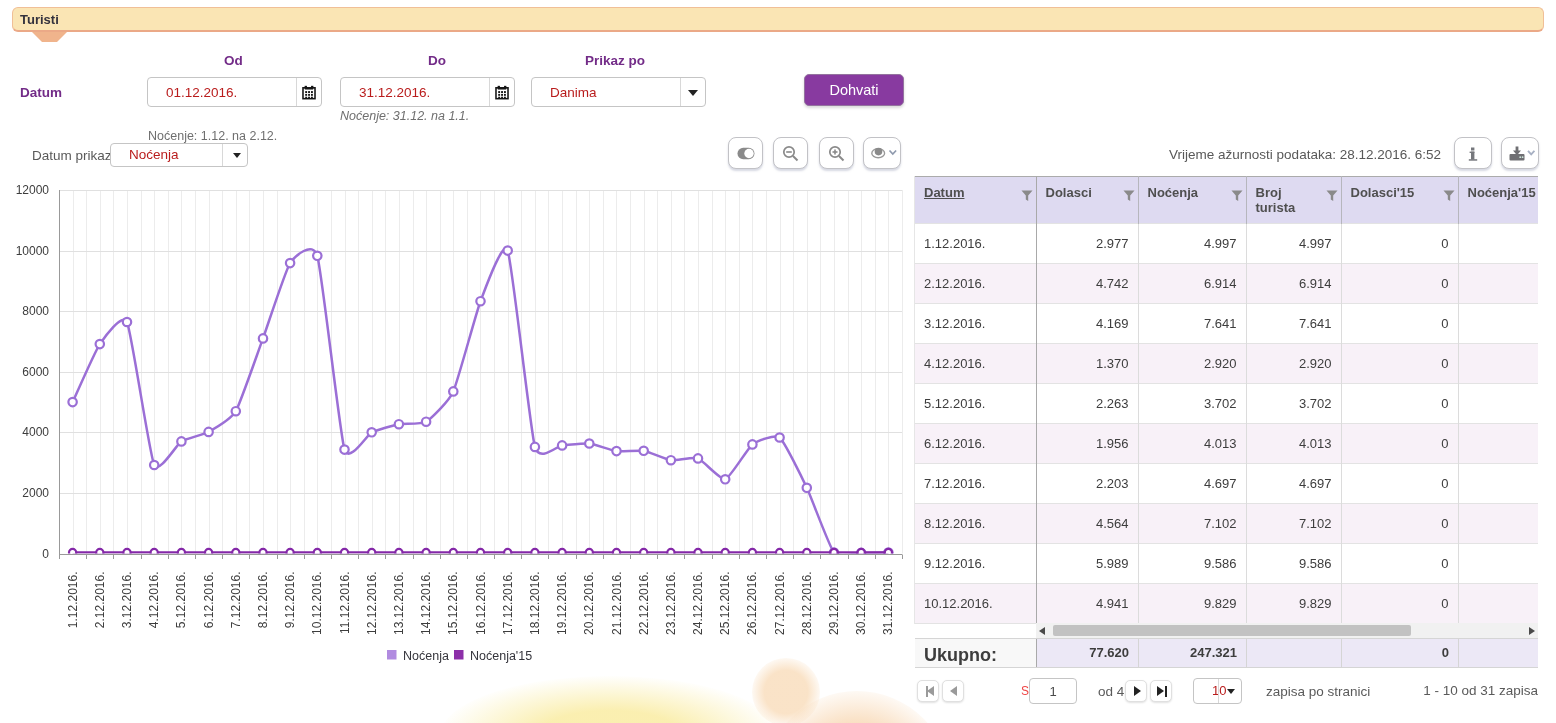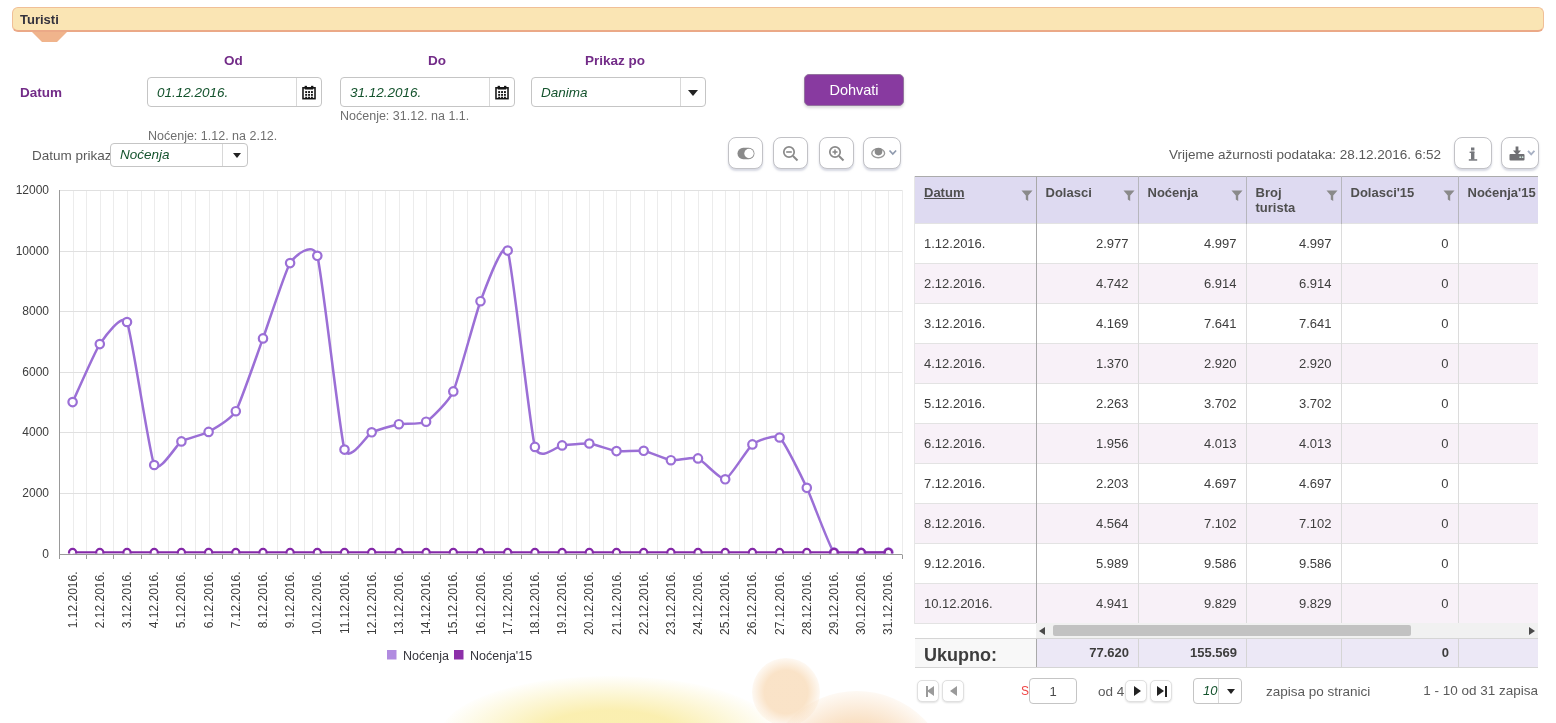--- a/index.html
+++ b/index.html
@@ -11,21 +11,21 @@
   border:1px solid #f0bf97; border-bottom:2px solid #eba987; border-radius:6px; }
 #tab span { position:absolute; left:7px; top:4px; font-size:13px; font-weight:bold; color:#33323d; }
 #tri { left:32px; top:32px; width:0; height:0; border-left:10px solid transparent;
   border-right:10px solid transparent; border-top:10px solid #f0b48c; }
 
 
 .plab { position:absolute; color:#732c88; font-weight:bold; font-size:13.5px; }
 
 
 .inp { position:absolute; height:30px; background:#fff; border:1px solid #c5c5c5; border-radius:4px; }
-.inp .txt { position:absolute; left:9px; top:7px; font-size:13.5px; color:#14532d;font-style:italic; }
+.inp .txt { position:absolute; left:18px; top:7px; font-size:13.5px; color:#b91c1c; }
 .inp .sep { position:absolute; right:24px; top:0; width:1px; height:100%; background:#d8d8d8; }
 .cal { position:absolute; right:5px; top:7px; width:14px; height:15px; }
 .dd-arrow { position:absolute; width:0; height:0; border-left:5px solid transparent;
   border-right:5px solid transparent; border-top:6px solid #222; }
 
 #btn-dohvati { position:absolute; left:804px; top:74px; width:100px; height:32px;
   background:#883aa0; border:1px solid #94739f; border-radius:5px; color:#fff;
   font-size:14.5px; text-align:center; line-height:30px; box-shadow:0 2px 3px rgba(0,0,0,0.15); }
 .helper { position:absolute; font-size:12.5px; color:#6f6f6f; }
 
@@ -121,21 +121,21 @@
       </g>
     </svg>
 </div>
 <div class="inp" style="left:531px;top:77px;width:175px;">
   <span class="txt">Danima</span>
     <span class="sep"></span>
   <div class="dd-arrow" style="right:7px;top:12px;"></div>
 </div>
 <div id="btn-dohvati">Dohvati</div>
 <div class="helper" style="left:148px;top:109px;margin-top:20px;">Noćenje: 1.12. na 2.12.</div>
-<div class="helper" style="left:340px;top:109px;">Noćenje: 31.12. na 1.1.</div>
+<div class="helper" style="left:340px;top:109px;font-style:italic;">Noćenje: 31.12. na 1.1.</div>
 
 <div class="abs" style="left:17px;top:148px;font-size:13.5px;color:#5a5a5a;">Datum prikazuje:</div>
 <div class="inp" style="left:110px;top:143px;width:138px;height:24px;">
   <span class="txt" style="top:3px;">Noćenja</span>
     <span class="sep"></span>
   <div class="dd-arrow" style="right:6px;top:9px;border-top-width:5px;border-left-width:4.5px;border-right-width:4.5px;"></div>
 </div>
 
 <div class="tbtn" style="left:728px;width:35px;">
   <svg style="position:absolute;left:8px;top:9px;" width="19" height="13" viewBox="0 0 19 13">
@@ -522,21 +522,21 @@
 
 <div id="scrollbar">
   <div style="position:absolute;left:3px;top:4px;width:0;height:0;border-top:4px solid transparent;border-bottom:4px solid transparent;border-right:6px solid #4a4a4a;"></div>
   <div id="sthumb"></div>
   <div style="position:absolute;right:3px;top:4px;width:0;height:0;border-top:4px solid transparent;border-bottom:4px solid transparent;border-left:6px solid #4a4a4a;"></div>
 </div>
 
 <div id="ukupno">
   <div class="abs" style="left:0;top:0;width:121px;height:28px;background:#f8f8f8;font-weight:bold;color:#3d3d3d;font-size:18px;padding:6px 9px;">Ukupno:</div>
   <div class="abs" style="left:121px;top:0;width:102px;height:28px;background:#ece8f6;border-left:1px solid #a9a9a9;font-weight:bold;color:#3d3d3d;font-size:13px;padding:6px 9px;text-align:right;">77.620</div>
-  <div class="abs" style="left:223px;top:0;width:108px;height:28px;background:#ece8f6;border-left:1px solid #d5d5d5;font-weight:bold;color:#3d3d3d;font-size:13px;padding:6px 9px;text-align:right;">155.569</div>
+  <div class="abs" style="left:223px;top:0;width:108px;height:28px;background:#ece8f6;border-left:1px solid #d5d5d5;font-weight:bold;color:#3d3d3d;font-size:13px;padding:6px 9px;text-align:right;">247.321</div>
   <div class="abs" style="left:331px;top:0;width:95px;height:28px;background:#ece8f6;border-left:1px solid #d5d5d5;"></div>
   <div class="abs" style="left:426px;top:0;width:117px;height:28px;background:#ece8f6;border-left:1px solid #d5d5d5;font-weight:bold;color:#3d3d3d;font-size:13px;padding:6px 9px;text-align:right;">0</div>
   <div class="abs" style="left:543px;top:0;width:80px;height:28px;background:#ece8f6;border-left:1px solid #d5d5d5;"></div>
 </div>
 
 <div class="pbtn" style="left:917px;top:680px;">
     <div style="position:absolute;left:8px;top:5px;width:2px;height:11px;background:#9a9a9a;"></div>
     <div class="gray-tri-l" style="position:absolute;left:9px;top:5px;"></div>
   </div>
 <div class="pbtn" style="left:942px;top:680px;">

